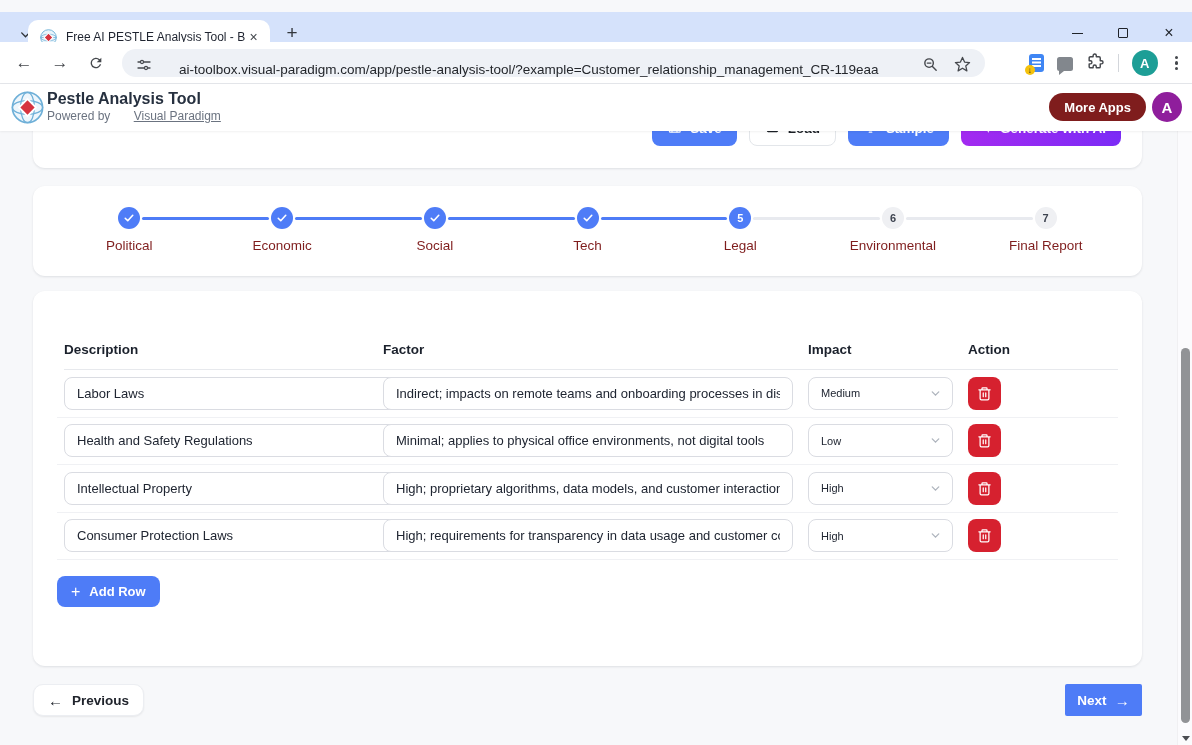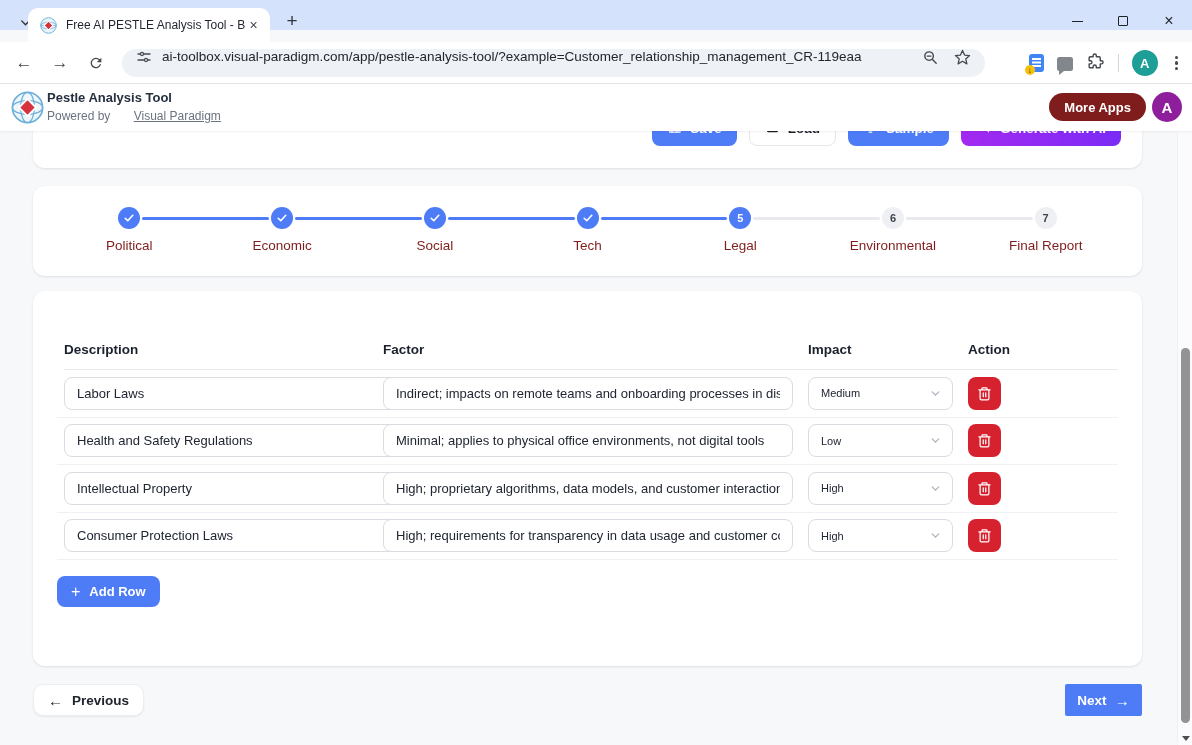--- a/index.html
+++ b/index.html
@@ -1,63 +1,63 @@
 <!DOCTYPE html>
 <html><head>
 <meta charset="utf-8">
 <style>
   * { margin:0; padding:0; box-sizing:border-box; }
   html,body { width:1192px; height:745px; }
   body { font-family:"Liberation Sans", sans-serif; background:#f7f8fa; overflow:hidden; }
   .screen { position:relative; width:1192px; height:745px; background:#f7f8fa; overflow:hidden; }
 
   
-  .tabstrip { position:absolute; top:0; left:0; width:1192px; height:30px; background:#d5e2fb; }
+  .tabstrip { position:absolute; top:12px; left:0; width:1192px; height:36px; background:#d5e2fb; }
   .tab-search { position:absolute; left:10px; top:9px; width:30px; height:26px; border-radius:8px;
     display:flex; align-items:center; justify-content:center; color:#2f3338; }
   .tab { position:absolute; left:28px; top:8px; width:242px; height:34px; background:#fff;
     border-radius:10px 10px 0 0; display:flex; align-items:center; padding:0 8px 0 12px; }
   .favicon { width:17px; height:17px; flex:0 0 17px; }
   .tab-title { flex:1; margin-left:9px; font-size:12px; color:#1f2430; white-space:nowrap; overflow:hidden; }
   .tab-close { width:17px; height:17px; border-radius:50%; display:flex; align-items:center; justify-content:center;
     font-size:14px; color:#44484e; line-height:1; }
   .newtab { position:absolute; left:282px; top:11px; width:20px; height:20px; font-size:19px; color:#33373d;
     display:flex; align-items:center; justify-content:center; }
   .wincontrols { position:absolute; right:0; top:0; height:42px; display:flex; align-items:center; }
   .winbtn { width:46px; height:42px; display:flex; align-items:center; justify-content:center; color:#1f2329; }
   .win-min-glyph { width:11px; height:0; border-top:1.4px solid #1f2329; }
   .win-max-glyph { width:10px; height:10px; border:1.4px solid #1f2329; border-radius:1px; }
   .win-close-glyph { font-size:16px; line-height:1; }
 
   .toolbar { position:absolute; top:42px; left:0; width:1192px; height:42px; background:#fff; border-bottom:1px solid #e4e6ea; }
   .nav-ic { position:absolute; top:7px; width:28px; height:28px; display:flex; align-items:center; justify-content:center;
     color:#45484d; font-size:17px; }
   .omnibox { position:absolute; left:122px; top:7px; width:863px; height:28px; background:#eef1f6; border-radius:14px;
-    display:flex; align-items:flex-start; padding:0 14px; }
+    display:flex; align-items:flex-end; padding:0 14px;gap:17px; }
   .omnibox .url { font-size:13.5px; color:#23262b; margin-left:10px; white-space:nowrap; overflow:hidden; flex:1; }
   .omni-right { display:flex; align-items:center; gap:15px; margin-left:8px; }
   .toolbar-right { position:absolute; right:10px; top:7px; height:28px; display:flex; align-items:center; gap:13px; }
   .ext-divider { width:1px; height:18px; background:#d3d6db; }
   .browser-avatar { width:26px; height:26px; border-radius:50%; background:#1d9e96; color:#fff; font-size:13px;
     font-weight:bold; display:flex; align-items:center; justify-content:center; }
   .kebab { display:flex; flex-direction:column; gap:2.5px; padding:0 4px; }
   .kebab i { width:3.2px; height:3.2px; border-radius:50%; background:#44474c; }
   .readlist { position:relative; width:15px; height:18px; background:#3f86f4; border-radius:3px; }
   .readlist::before { content:""; position:absolute; left:3px; top:4px; width:9px; height:1.6px; background:#fff;
     box-shadow:0 3.5px 0 #fff, 0 7px 0 #fff; }
   .readlist .badge { position:absolute; left:-4px; bottom:-3px; width:10px; height:10px; border-radius:50%; background:#f4c20d;
     display:flex; align-items:center; justify-content:center; font-size:8px; color:#222; }
   .flagicon { position:relative; width:16px; height:14px; background:#82878d; border-radius:2.5px; margin-top:2px; }
   .flagicon::after { content:""; position:absolute; left:2px; bottom:-4px; border-left:5px solid #82878d; border-bottom:4px solid transparent; }
 
   
   .appheader { position:absolute; top:84px; left:0; width:1192px; height:47px; background:#fff;
     box-shadow:0 1px 2px rgba(0,0,0,.06); z-index:5; }
   .applogo { position:absolute; left:11px; top:7px; width:33px; height:33px; }
-  .apptitle { position:absolute; left:47px; top:6px; font-size:13px; font-weight:bold; color:#26303f; }
+  .apptitle { position:absolute; left:47px; top:6px; font-size:16px; font-weight:bold; color:#26303f; }
   .appsub { position:absolute; left:47px; top:25px; font-size:12px; color:#6b7380; }
   .appsub a { color:#6b7380; text-decoration:underline;margin-left:20px; }
   .more-apps { position:absolute; right:46px; top:9px; height:28px; padding:0 15px; border-radius:14px; background:#7f1d1d;
     color:#fff; font-size:13px; font-weight:bold; display:flex; align-items:center; border:none; }
   .app-avatar { position:absolute; right:10px; top:8px; width:30px; height:30px; border-radius:50%; background:#8f1e9c;
     color:#fff; font-weight:bold; font-size:15px; display:flex; align-items:center; justify-content:center; }
 
   
   .content { position:absolute; top:131px; left:0; width:1177px; height:614px; overflow:hidden; }
   .card { position:absolute; left:33px; width:1109px; background:#fff; border-radius:12px;

